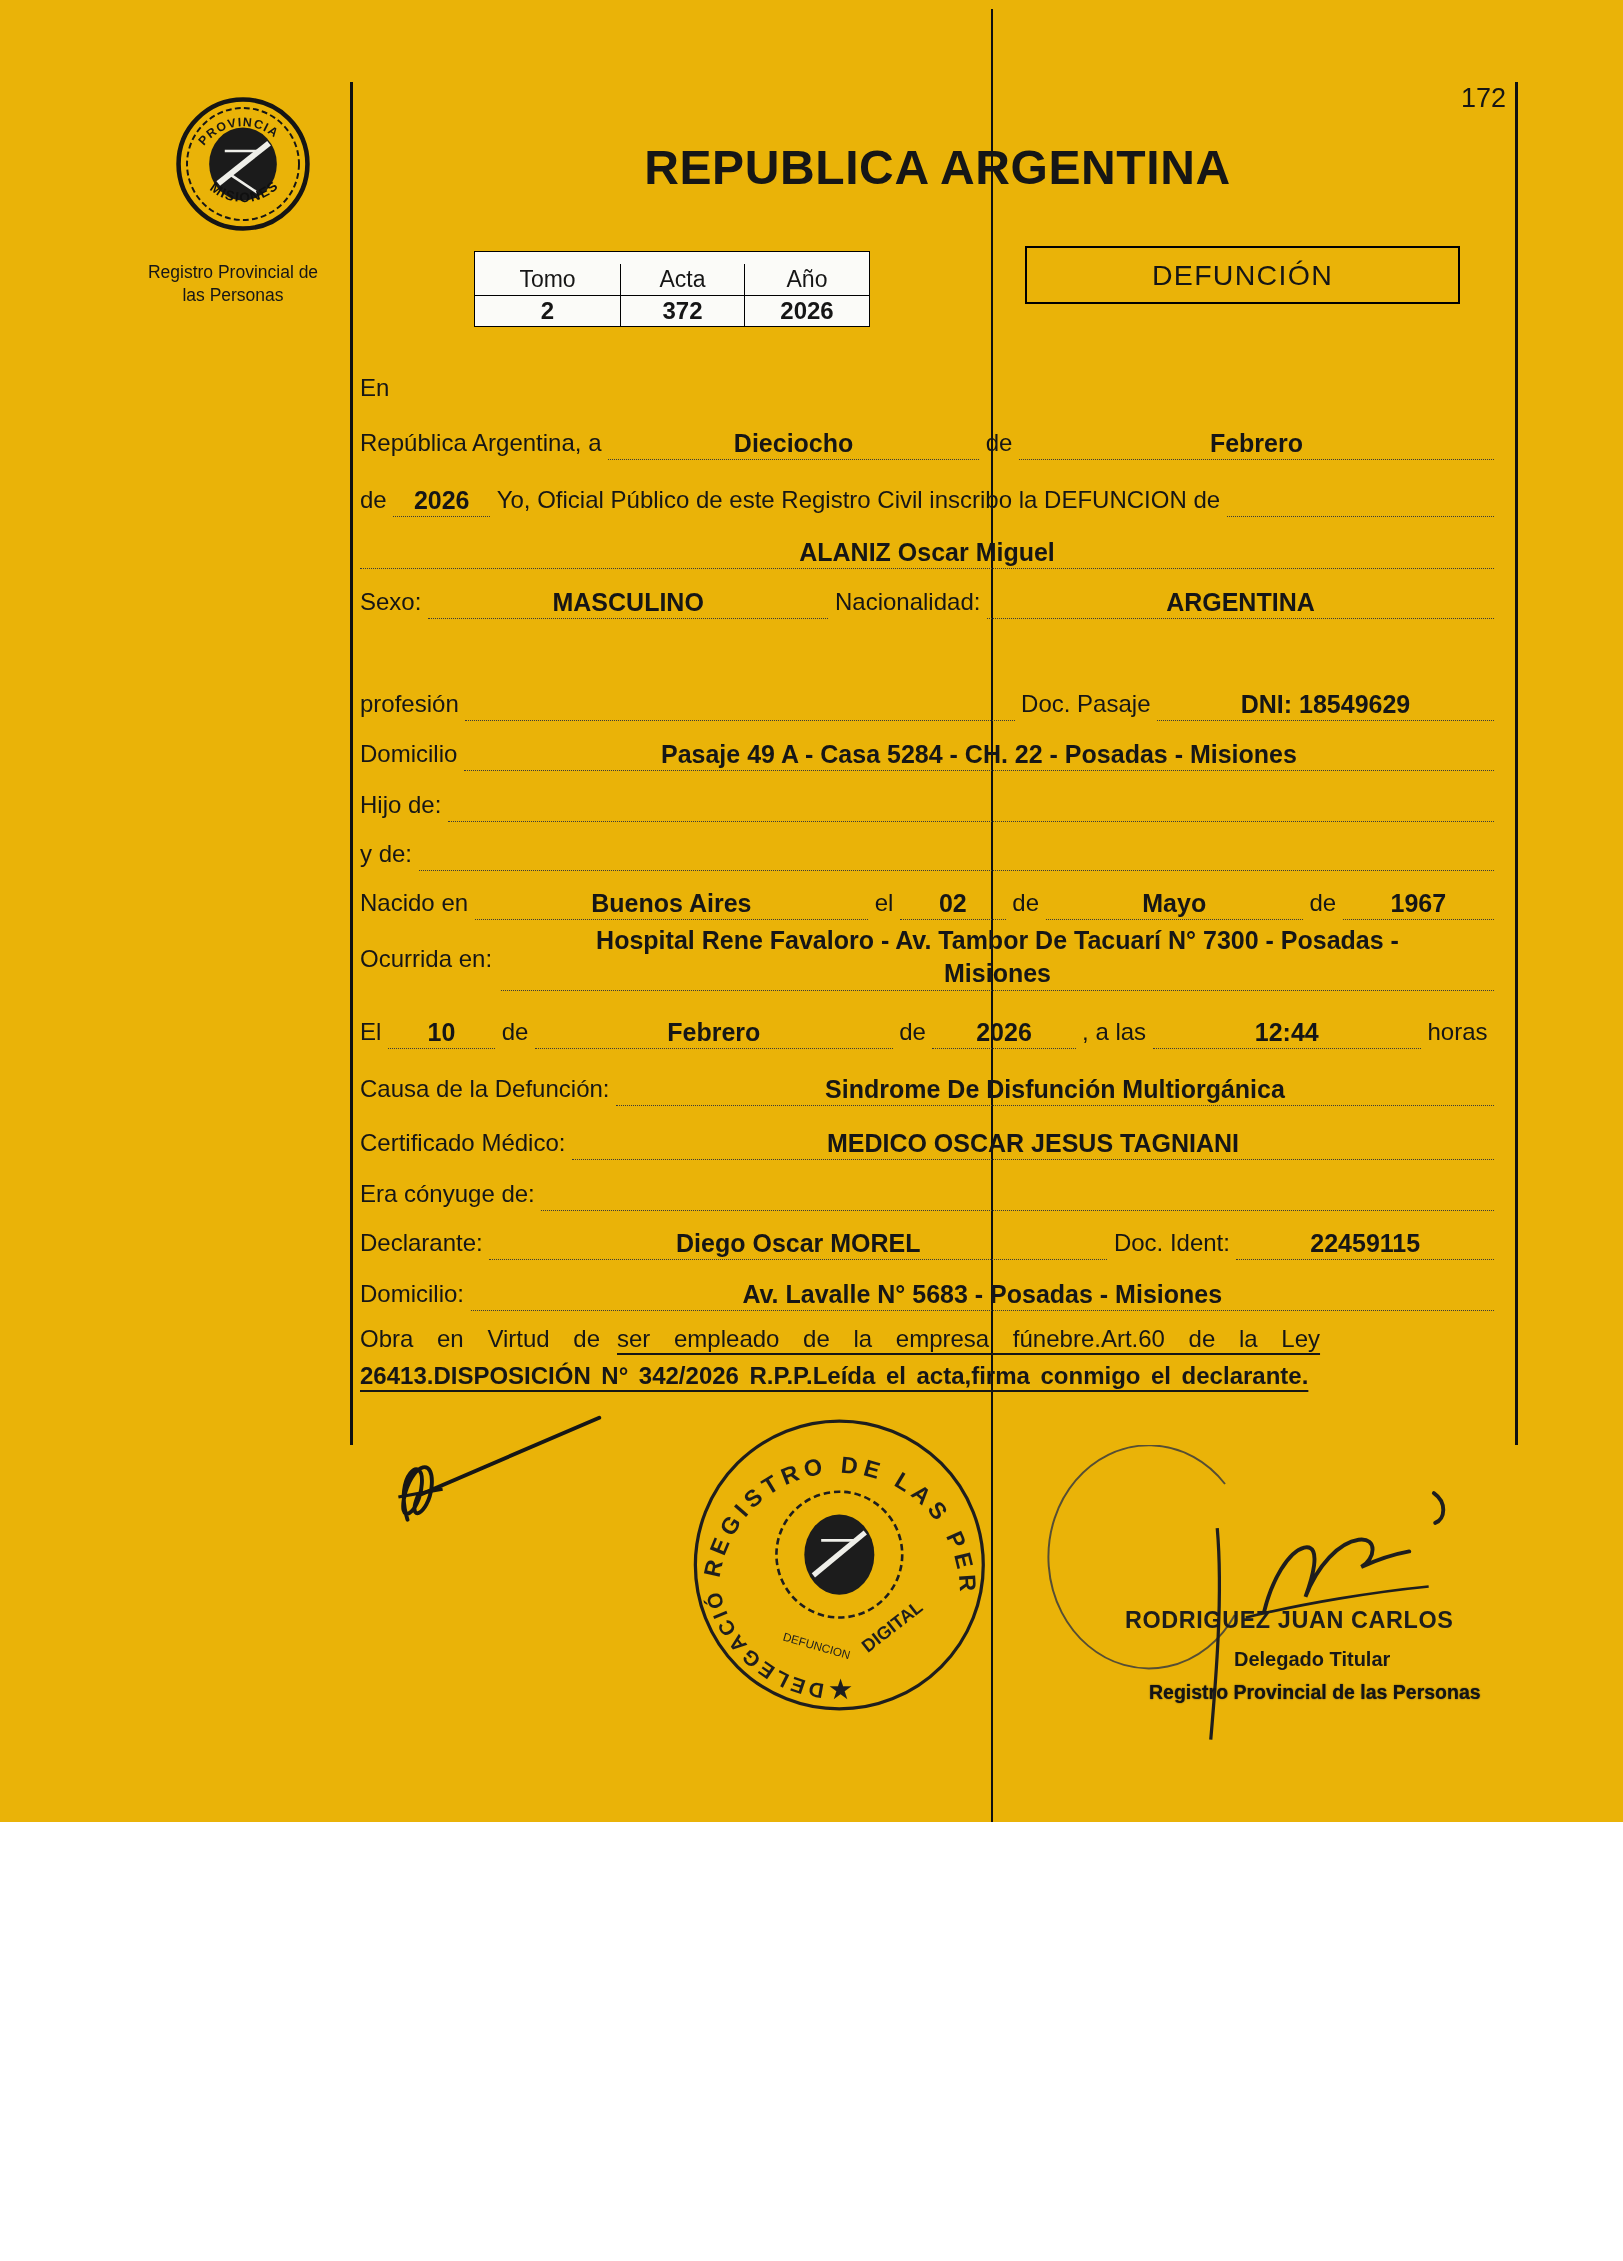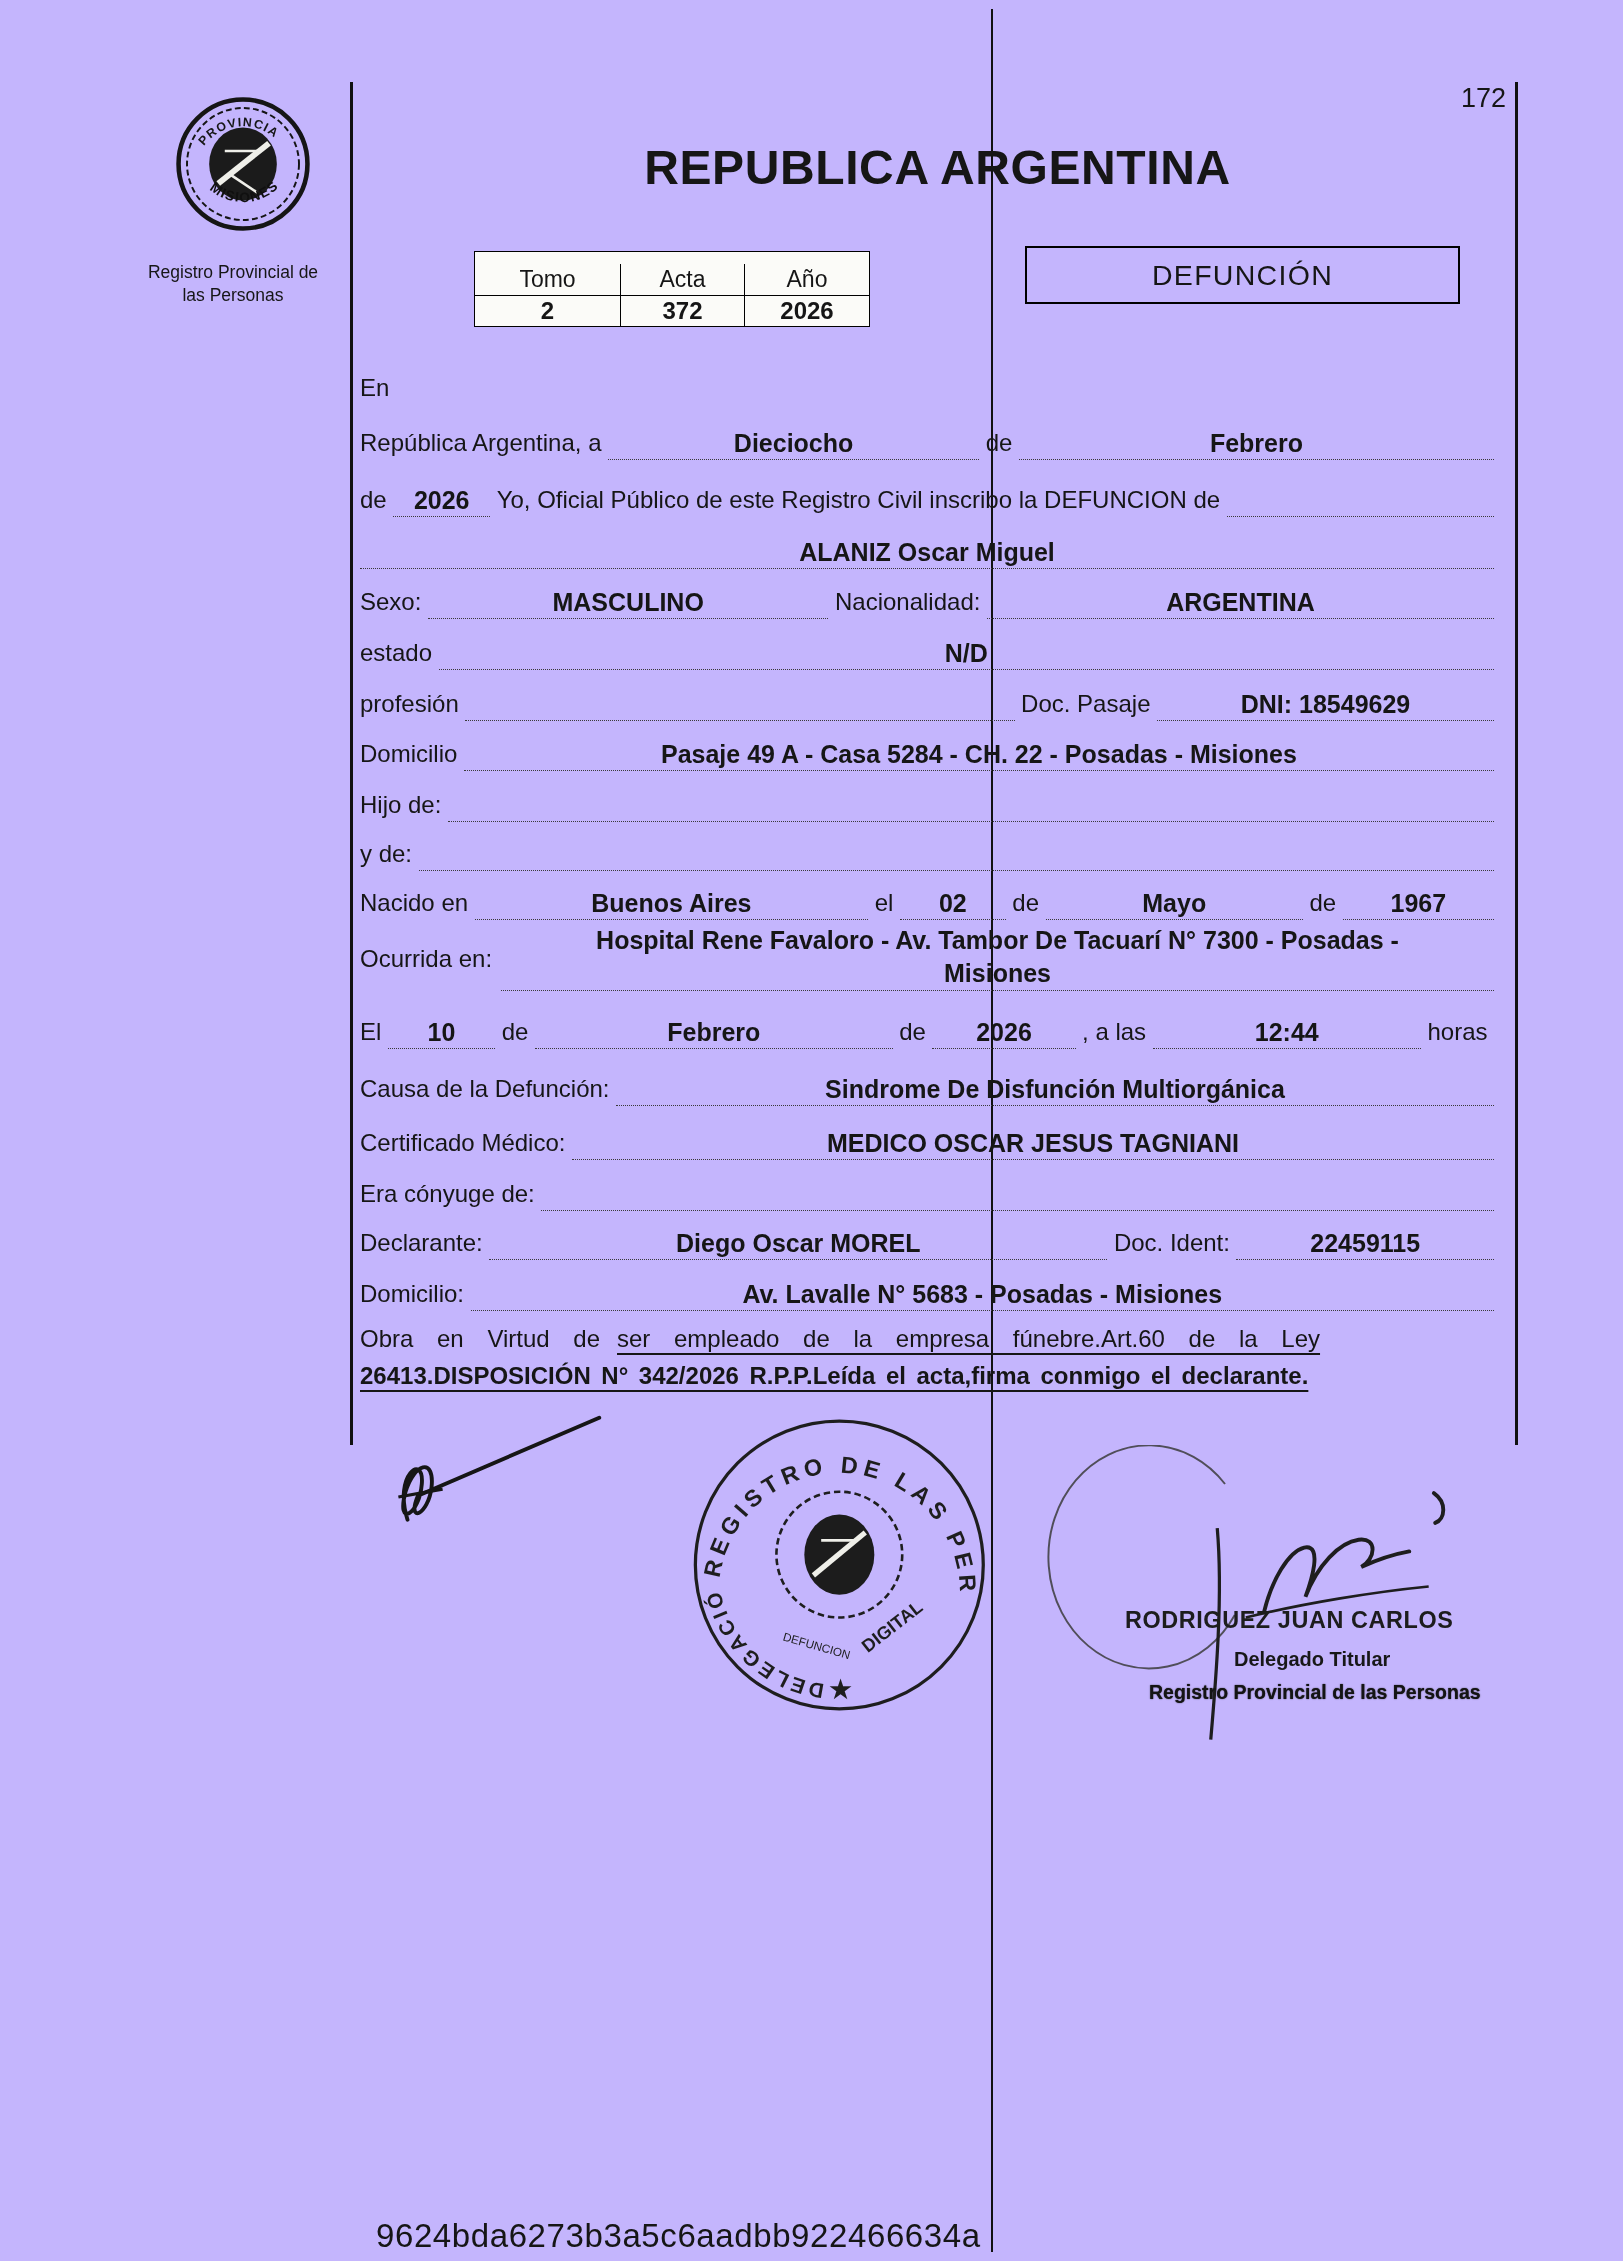--- a/index.html
+++ b/index.html
@@ -1,16 +1,16 @@
 <!DOCTYPE html>
 <html style="font-size:10.4px"><head>
 <meta charset="utf-8">
 <style>
   html,body{margin:0;padding:0;background:#ffffff;}
-  .page{position:relative;width:1624px;height:2261px;background:#c4b5fd;
+  .page{position:relative;width:1624px;height:1822px;background:#eab308;
         font-family:"Liberation Sans",sans-serif;color:#161616;overflow:hidden;}
   .vline{position:absolute;background:#111;}
   .vline.left{left:350px;top:82px;width:3.2px;height:1363px;}
   .vline.center{left:991px;top:9px;width:1.9px;height:2243px;}
   .vline.right{left:1515px;top:82px;width:2.6px;height:1363px;}
   .page-number{position:absolute;left:1461px;top:83px;font-size:27px;}
   .logo-wrap{position:absolute;left:174px;top:95px;}
   .org-text{position:absolute;left:110px;top:261px;width:246px;text-align:center;
             font-size:17.5px;line-height:23.4px;}
   .doc-title{position:absolute;left:360px;top:140px;width:1155px;text-align:center;
@@ -123,24 +123,20 @@
     <span class="fill" style="flex:1">ALANIZ Oscar Miguel</span>
   </div>
 
   <div class="row" style="top:577px">
     <span class="lbl">Sexo:</span>
     <span class="fill" style="flex:0.79">MASCULINO</span>
     <span class="lbl after">Nacionalidad:</span>
     <span class="fill" style="flex:1">ARGENTINA</span>
   </div>
 
-  <div class="row" style="top:628px">
-    <span class="lbl">estado</span>
-    <span class="fill" style="flex:1">N/D</span>
-  </div>
 
   <div class="row" style="top:679px">
     <span class="lbl">profesión</span>
     <span class="fill" style="flex:1.63"></span>
     <span class="lbl after">Doc. Pasaje</span>
     <span class="fill" style="flex:1">DNI: 18549629</span>
   </div>
 
   <div class="row" style="top:729px">
     <span class="lbl">Domicilio</span>

